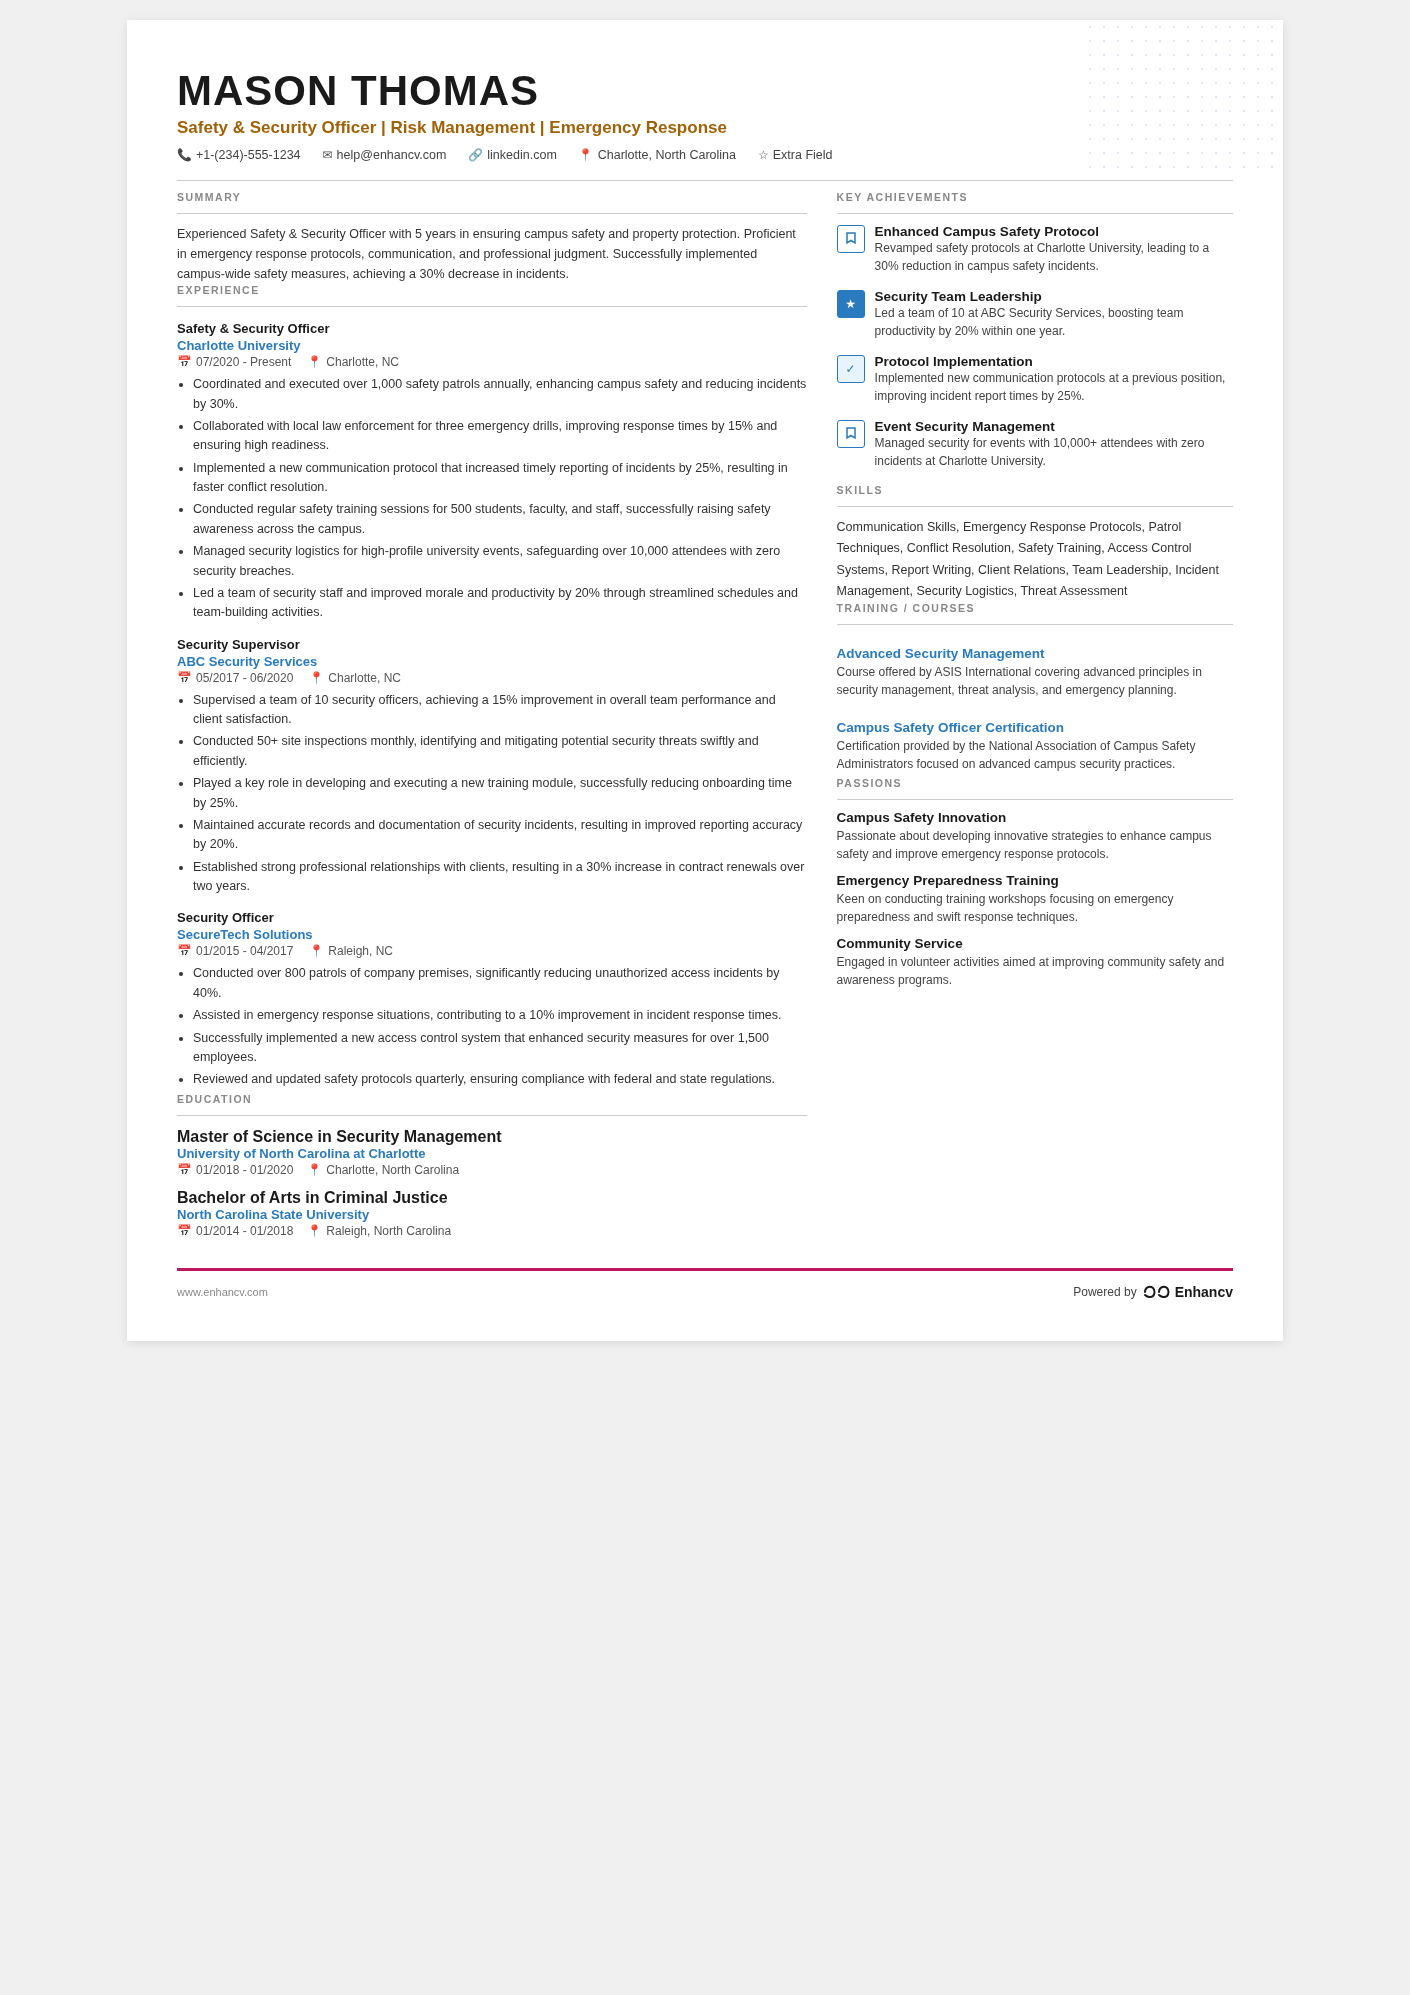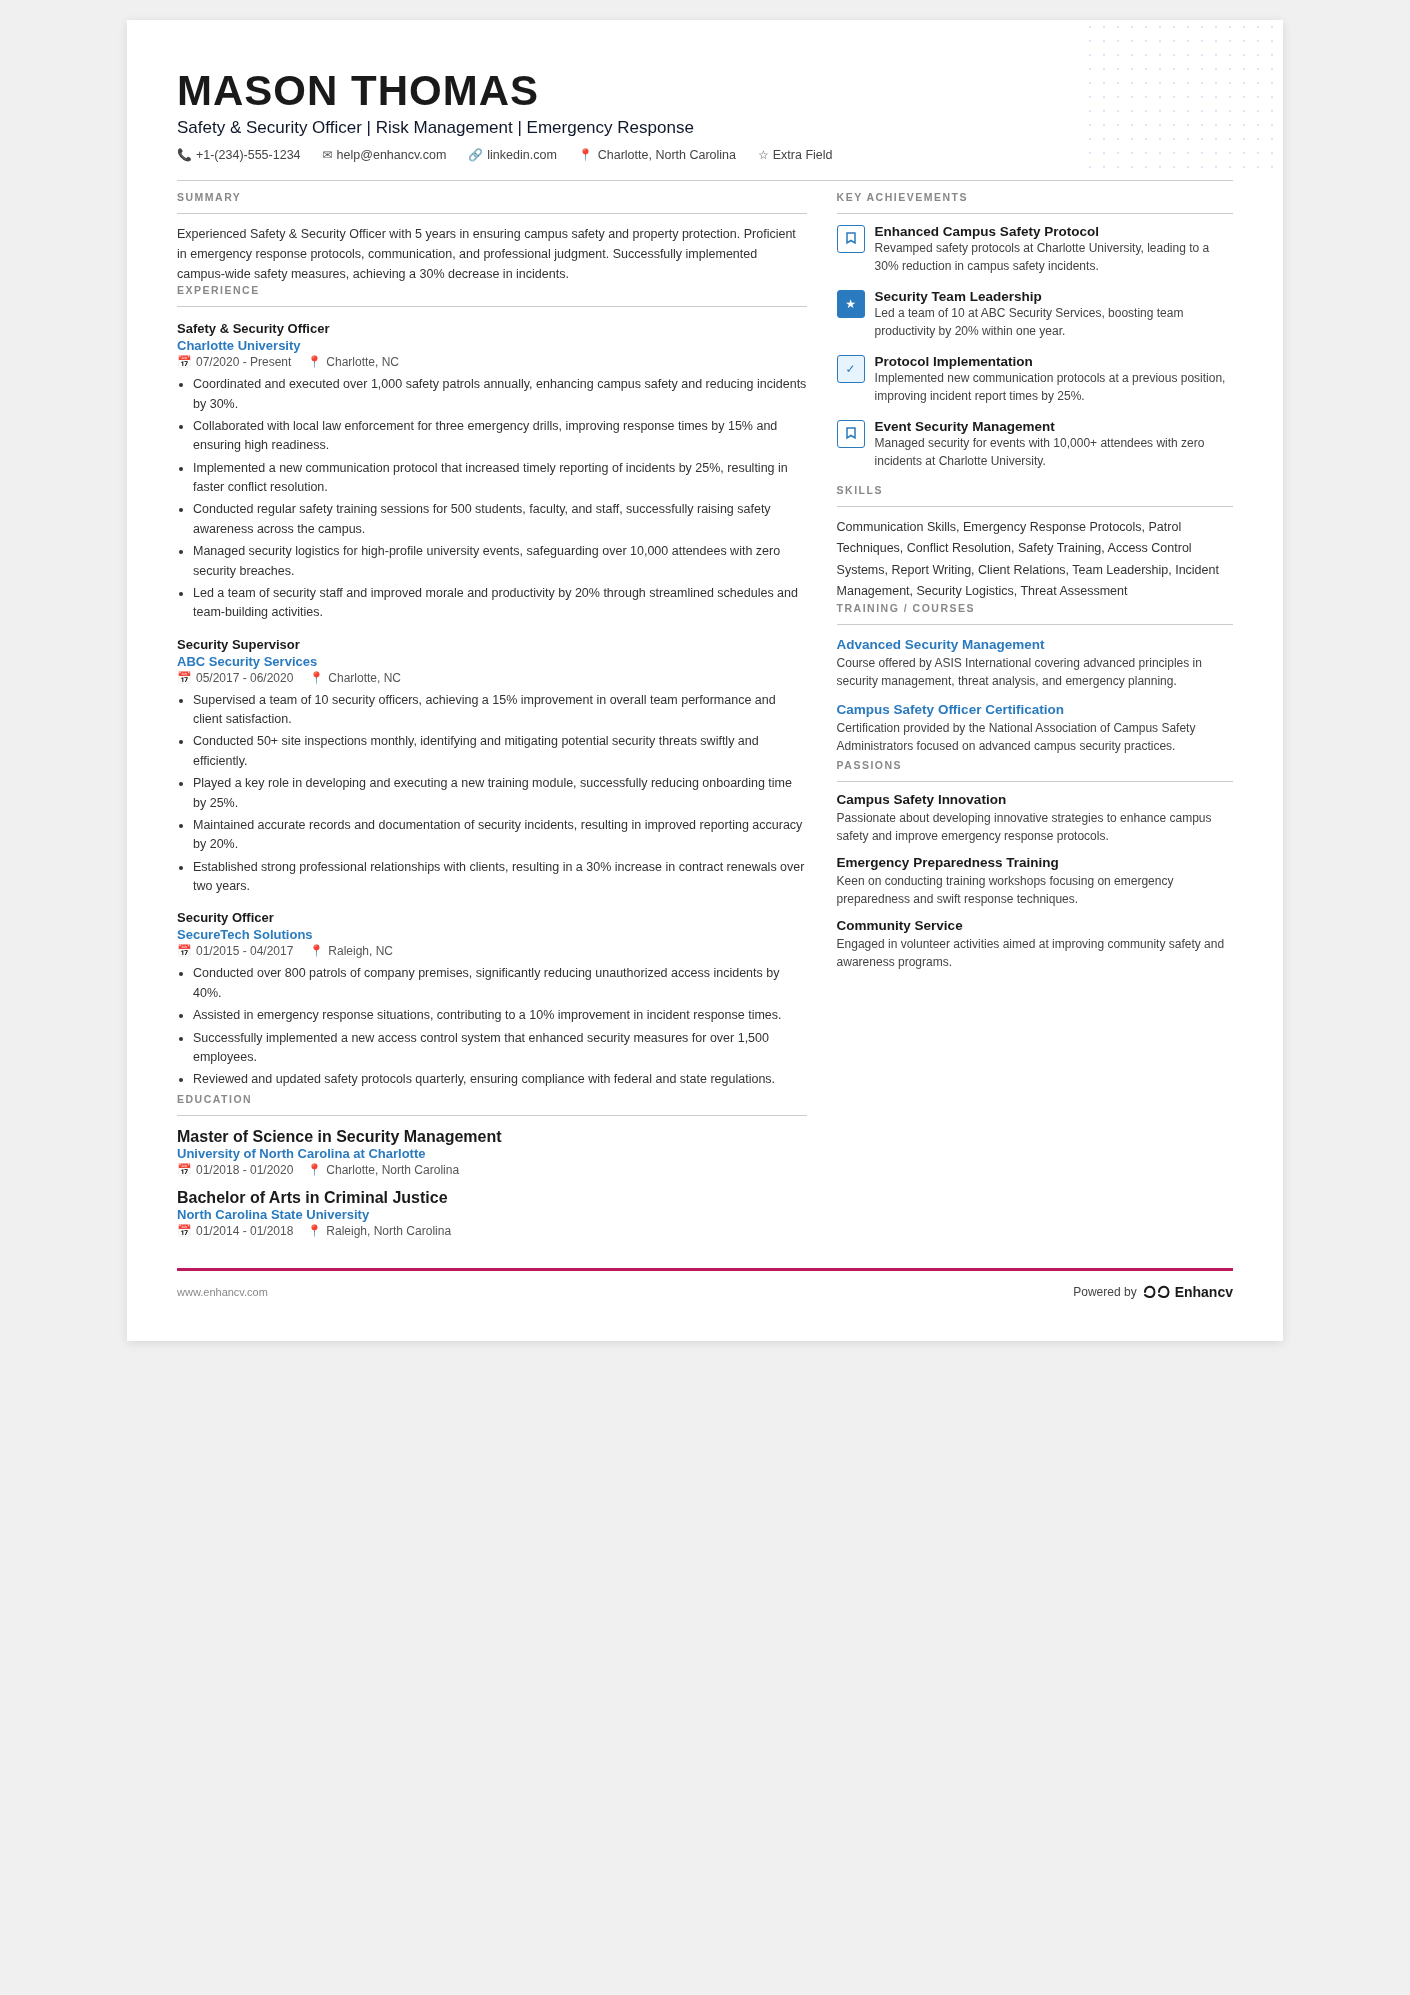--- a/index.html
+++ b/index.html
@@ -31,22 +31,22 @@
     }
     .header-name {
       font-size: 42px;
       font-weight: 900;
       color: #1a1a1a;
       letter-spacing: 1px;
       line-height: 1.1;
     }
     .header-title {
       font-size: 17px;
-      color: #0f172a;
-      font-weight: 400;
+      color: #a16207;
+      font-weight: 700;
       margin-top: 4px;
       margin-bottom: 10px;
     }
     .contact-bar {
       display: flex;
       gap: 22px;
       font-size: 12.5px;
       color: #444;
       margin-bottom: 18px;
       flex-wrap: wrap;
@@ -194,21 +194,21 @@
     }
     .skills-text {
       font-size: 12.5px;
       color: #333;
       line-height: 1.7;
     }
     .training-title {
       font-size: 13.5px;
       font-weight: 700;
       color: #2a7abf;
-      margin-top: 12px;
+      margin-top: 21px;
     }
     .training-desc {
       font-size: 12px;
       color: #444;
       line-height: 1.5;
       margin-top: 2px;
       margin-bottom: 4px;
     }
     .passion-title {
       font-size: 13.5px;

